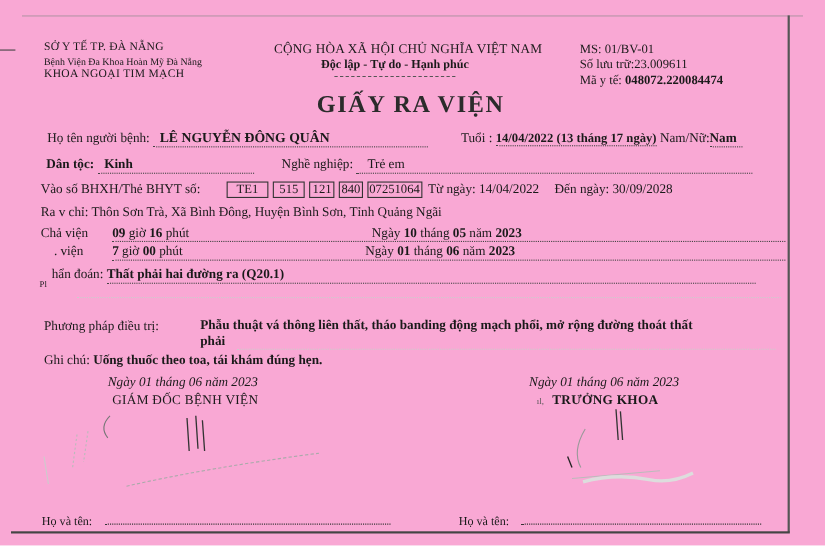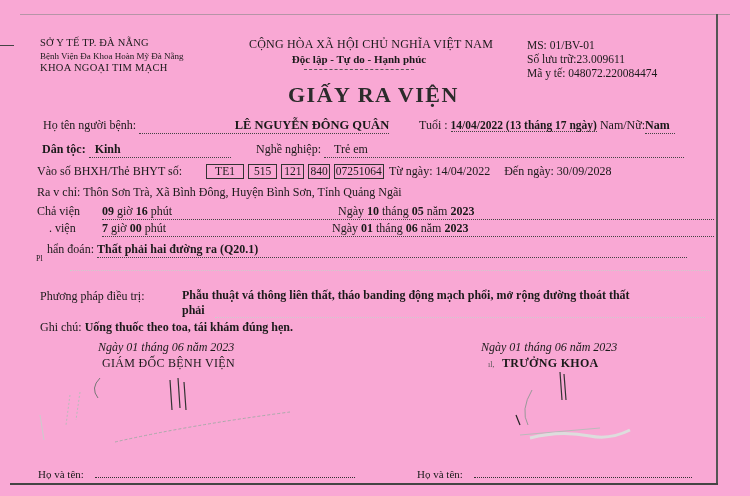--- a/index.html
+++ b/index.html
@@ -13,21 +13,21 @@
     .abs { position: absolute; white-space: nowrap; }
     .hdr-left { left: 40px; top: 37px; font-size: 10.5px; line-height: 12.5px; }
     .hdr-left .l1 { font-size: 10.5px; letter-spacing: .2px; }
     .hdr-left .l2 { font-size: 9px; }
     .hdr-left .l3 { font-size: 10.5px; letter-spacing: .3px; }
     .hdr-center { left: 228px; top: 37px; text-align: center; width: 220px; margin-left: 21px; }
     .hdr-center .nat { font-size: 12px; letter-spacing: .2px; }
     .hdr-center .motto { font-size: 11px; font-weight: bold; margin-top: 1px; }
     .hdr-center .rule { width: 110px; margin: 4px auto 0; border-top: 1px dashed #555; }
     .hdr-right { left: 527px; top: 38px; font-size: 11.5px; line-height: 14px; }
-    .hdr-right b { font-weight: normal; }
+    .hdr-right b { font-weight: bold; }
     .title { left: 288px; top: 82px; font-size: 22px; font-weight: bold; letter-spacing: 1.5px; color: #2b2b2b; }
     .row { font-size: 12px; }
     .dotted { border-bottom: 1.5px dotted #444; display: inline-block; }
     .bold { font-weight: bold; }
     .bhyt-box { display: inline-block; border: 1px solid #333; padding: 0 5px; margin-right: 1px; line-height: 13px; font-size: 11.5px; }
     .sig-date { font-style: italic; font-size: 12px; }
     .sig-title { font-size: 12px; letter-spacing: .3px; }
     .scribble { position: absolute; }
   </style>
 </head>
@@ -54,21 +54,21 @@
   <div class="abs hdr-right">
     <div>MS: 01/BV-01</div>
     <div><span>Số lưu trữ:</span><span>23.009611</span></div>
     <div><span>Mã y tế: </span><b>048072.220084474</b></div>
   </div>
 
   <div class="abs title">GIẤY RA VIỆN</div>
 
   <div class="abs row" style="left:43px; top:118px;">
     <span>Họ tên người bệnh:</span>
-    <span class="dotted bold" style="width:250px; padding-left:6px; font-size:12.5px;text-align:right;">LÊ NGUYỄN ĐÔNG QUÂN</span>
+    <span class="dotted bold" style="width:250px; padding-left:6px; font-size:12.5px;">LÊ NGUYỄN ĐÔNG QUÂN</span>
   </div>
   <div class="abs row" style="left:419px; top:118px;">
     <span>Tuổi :</span>
     <span class="dotted bold" style="font-size:11.5px;">14/04/2022 (13 tháng 17 ngày)</span>
     <span>Nam/Nữ:</span><span class="dotted bold" style="width:30px;">Nam</span>
   </div>
 
   <div class="abs row" style="left:42px; top:142px;font-weight:bold;">
     <span>Dân tộc:</span>
     <span class="dotted" style="width:142px; padding-left:6px;">Kinh</span>

